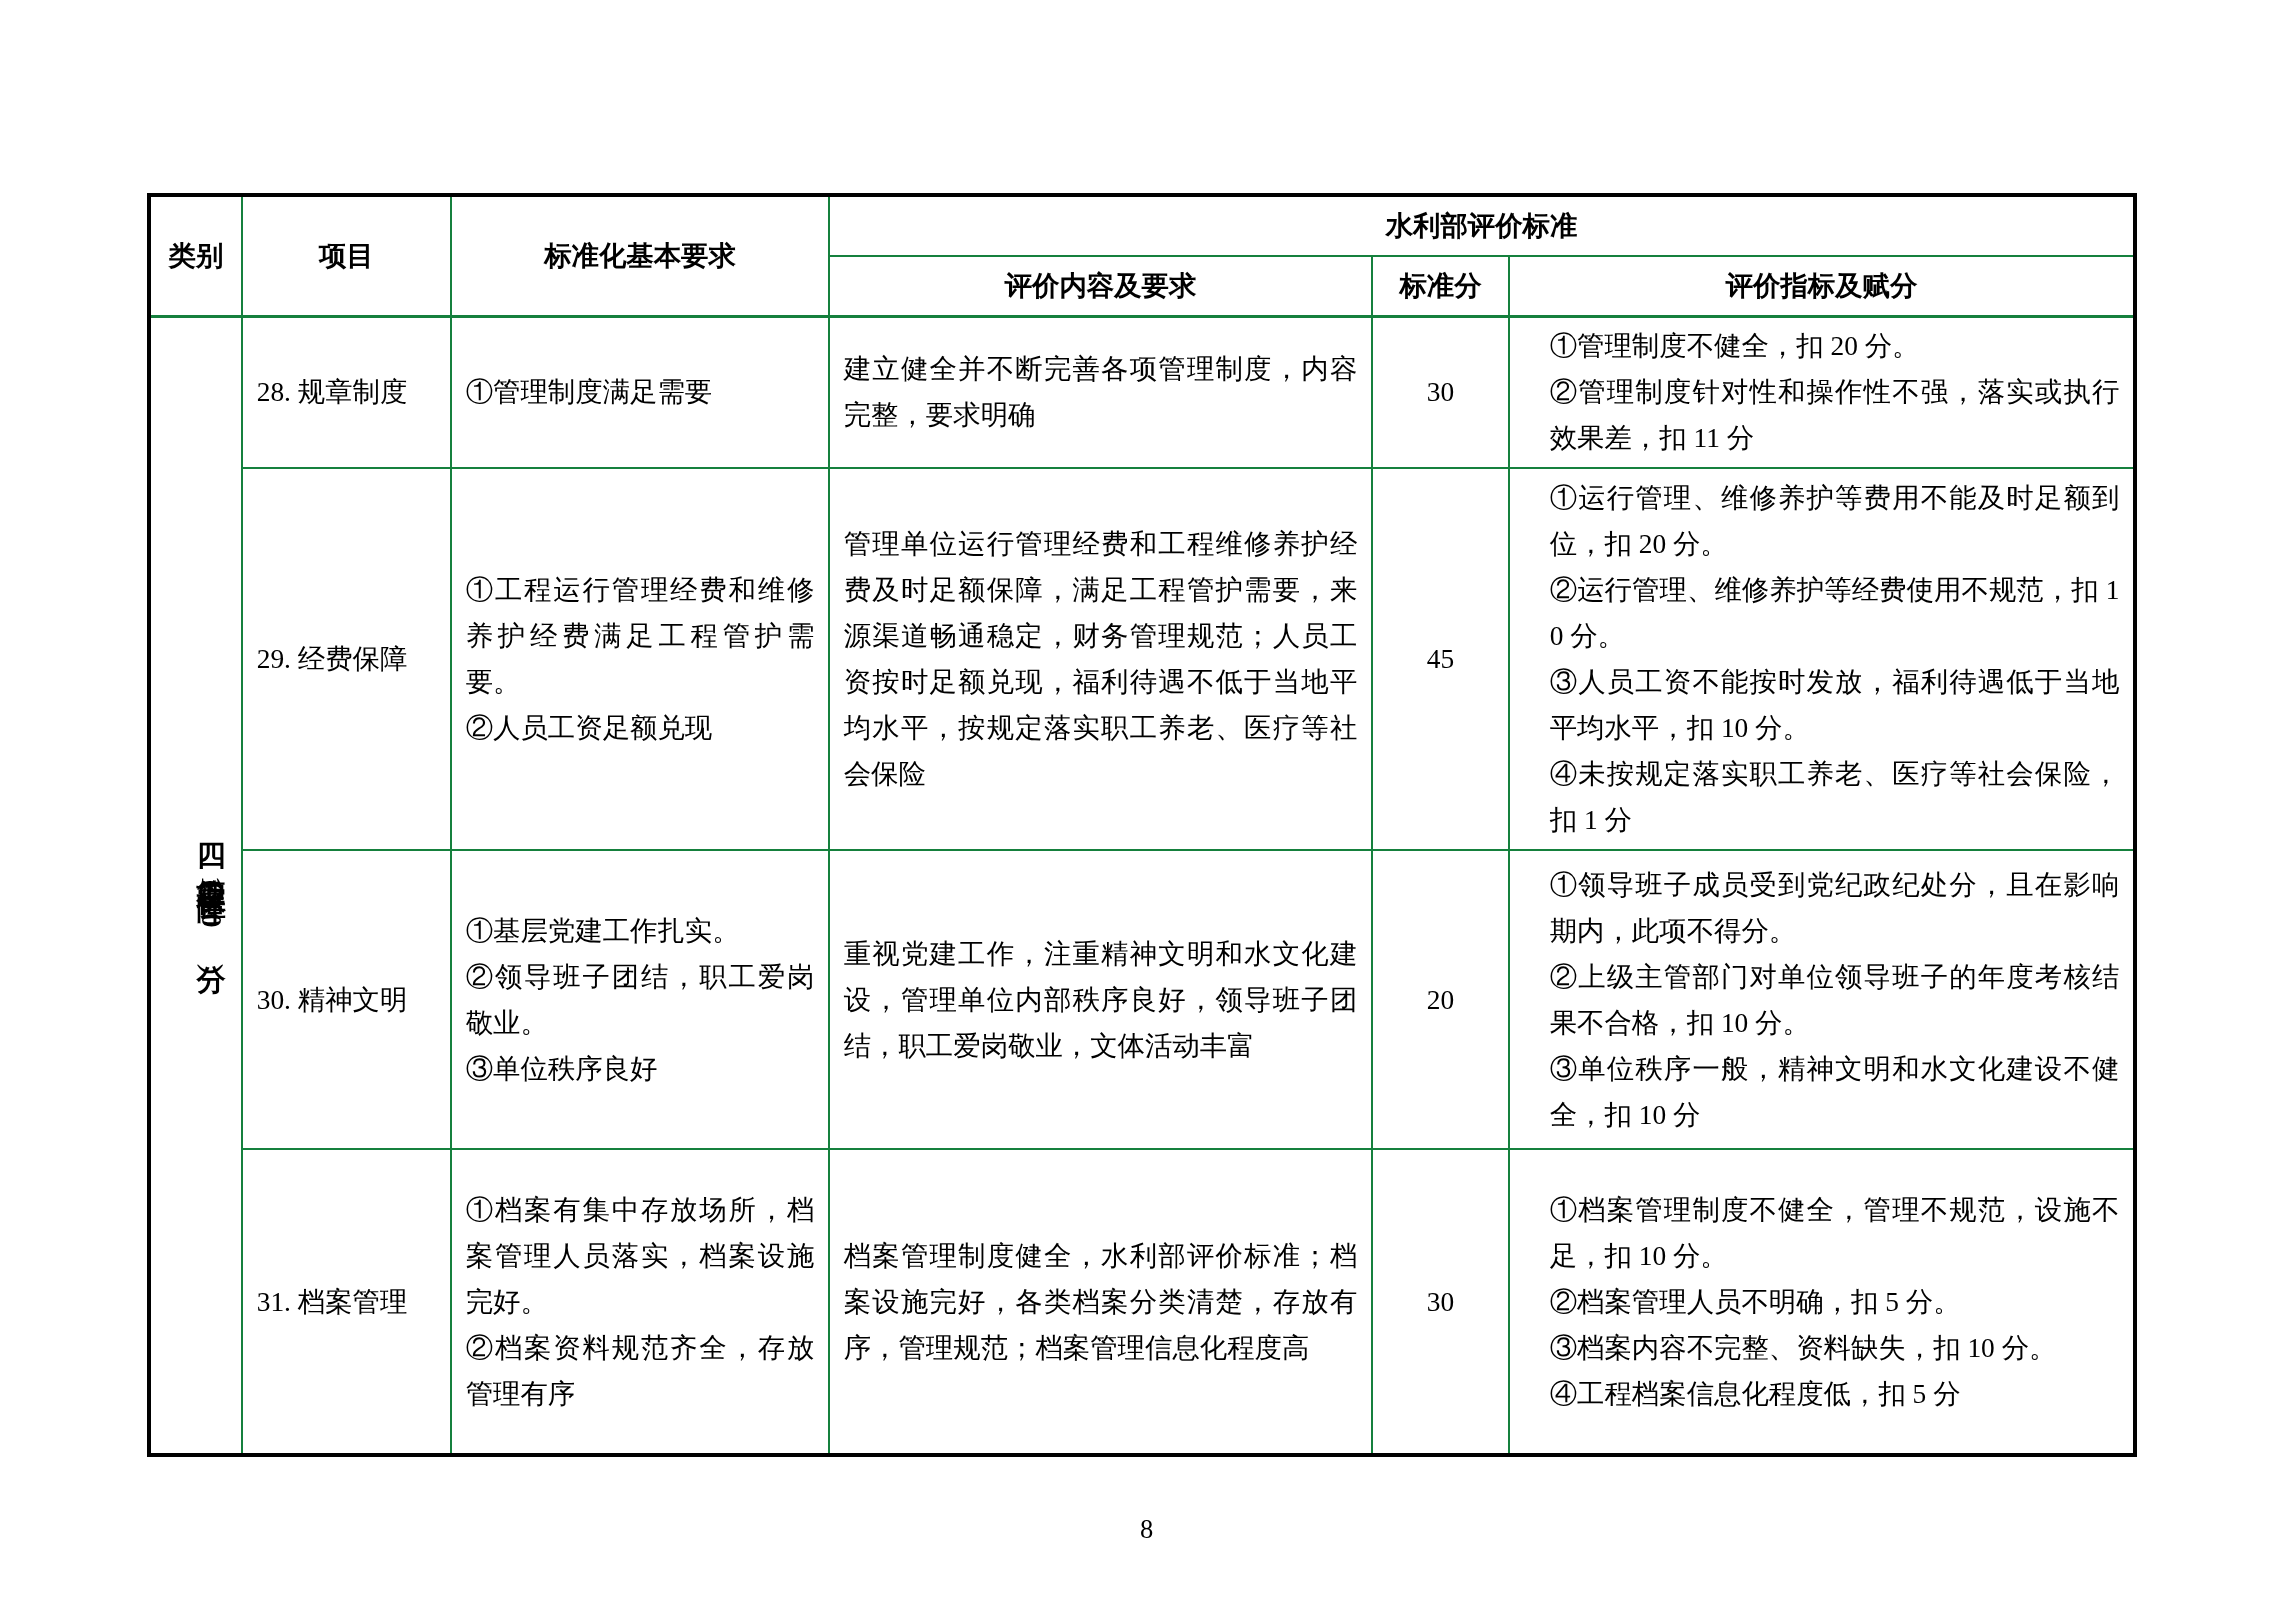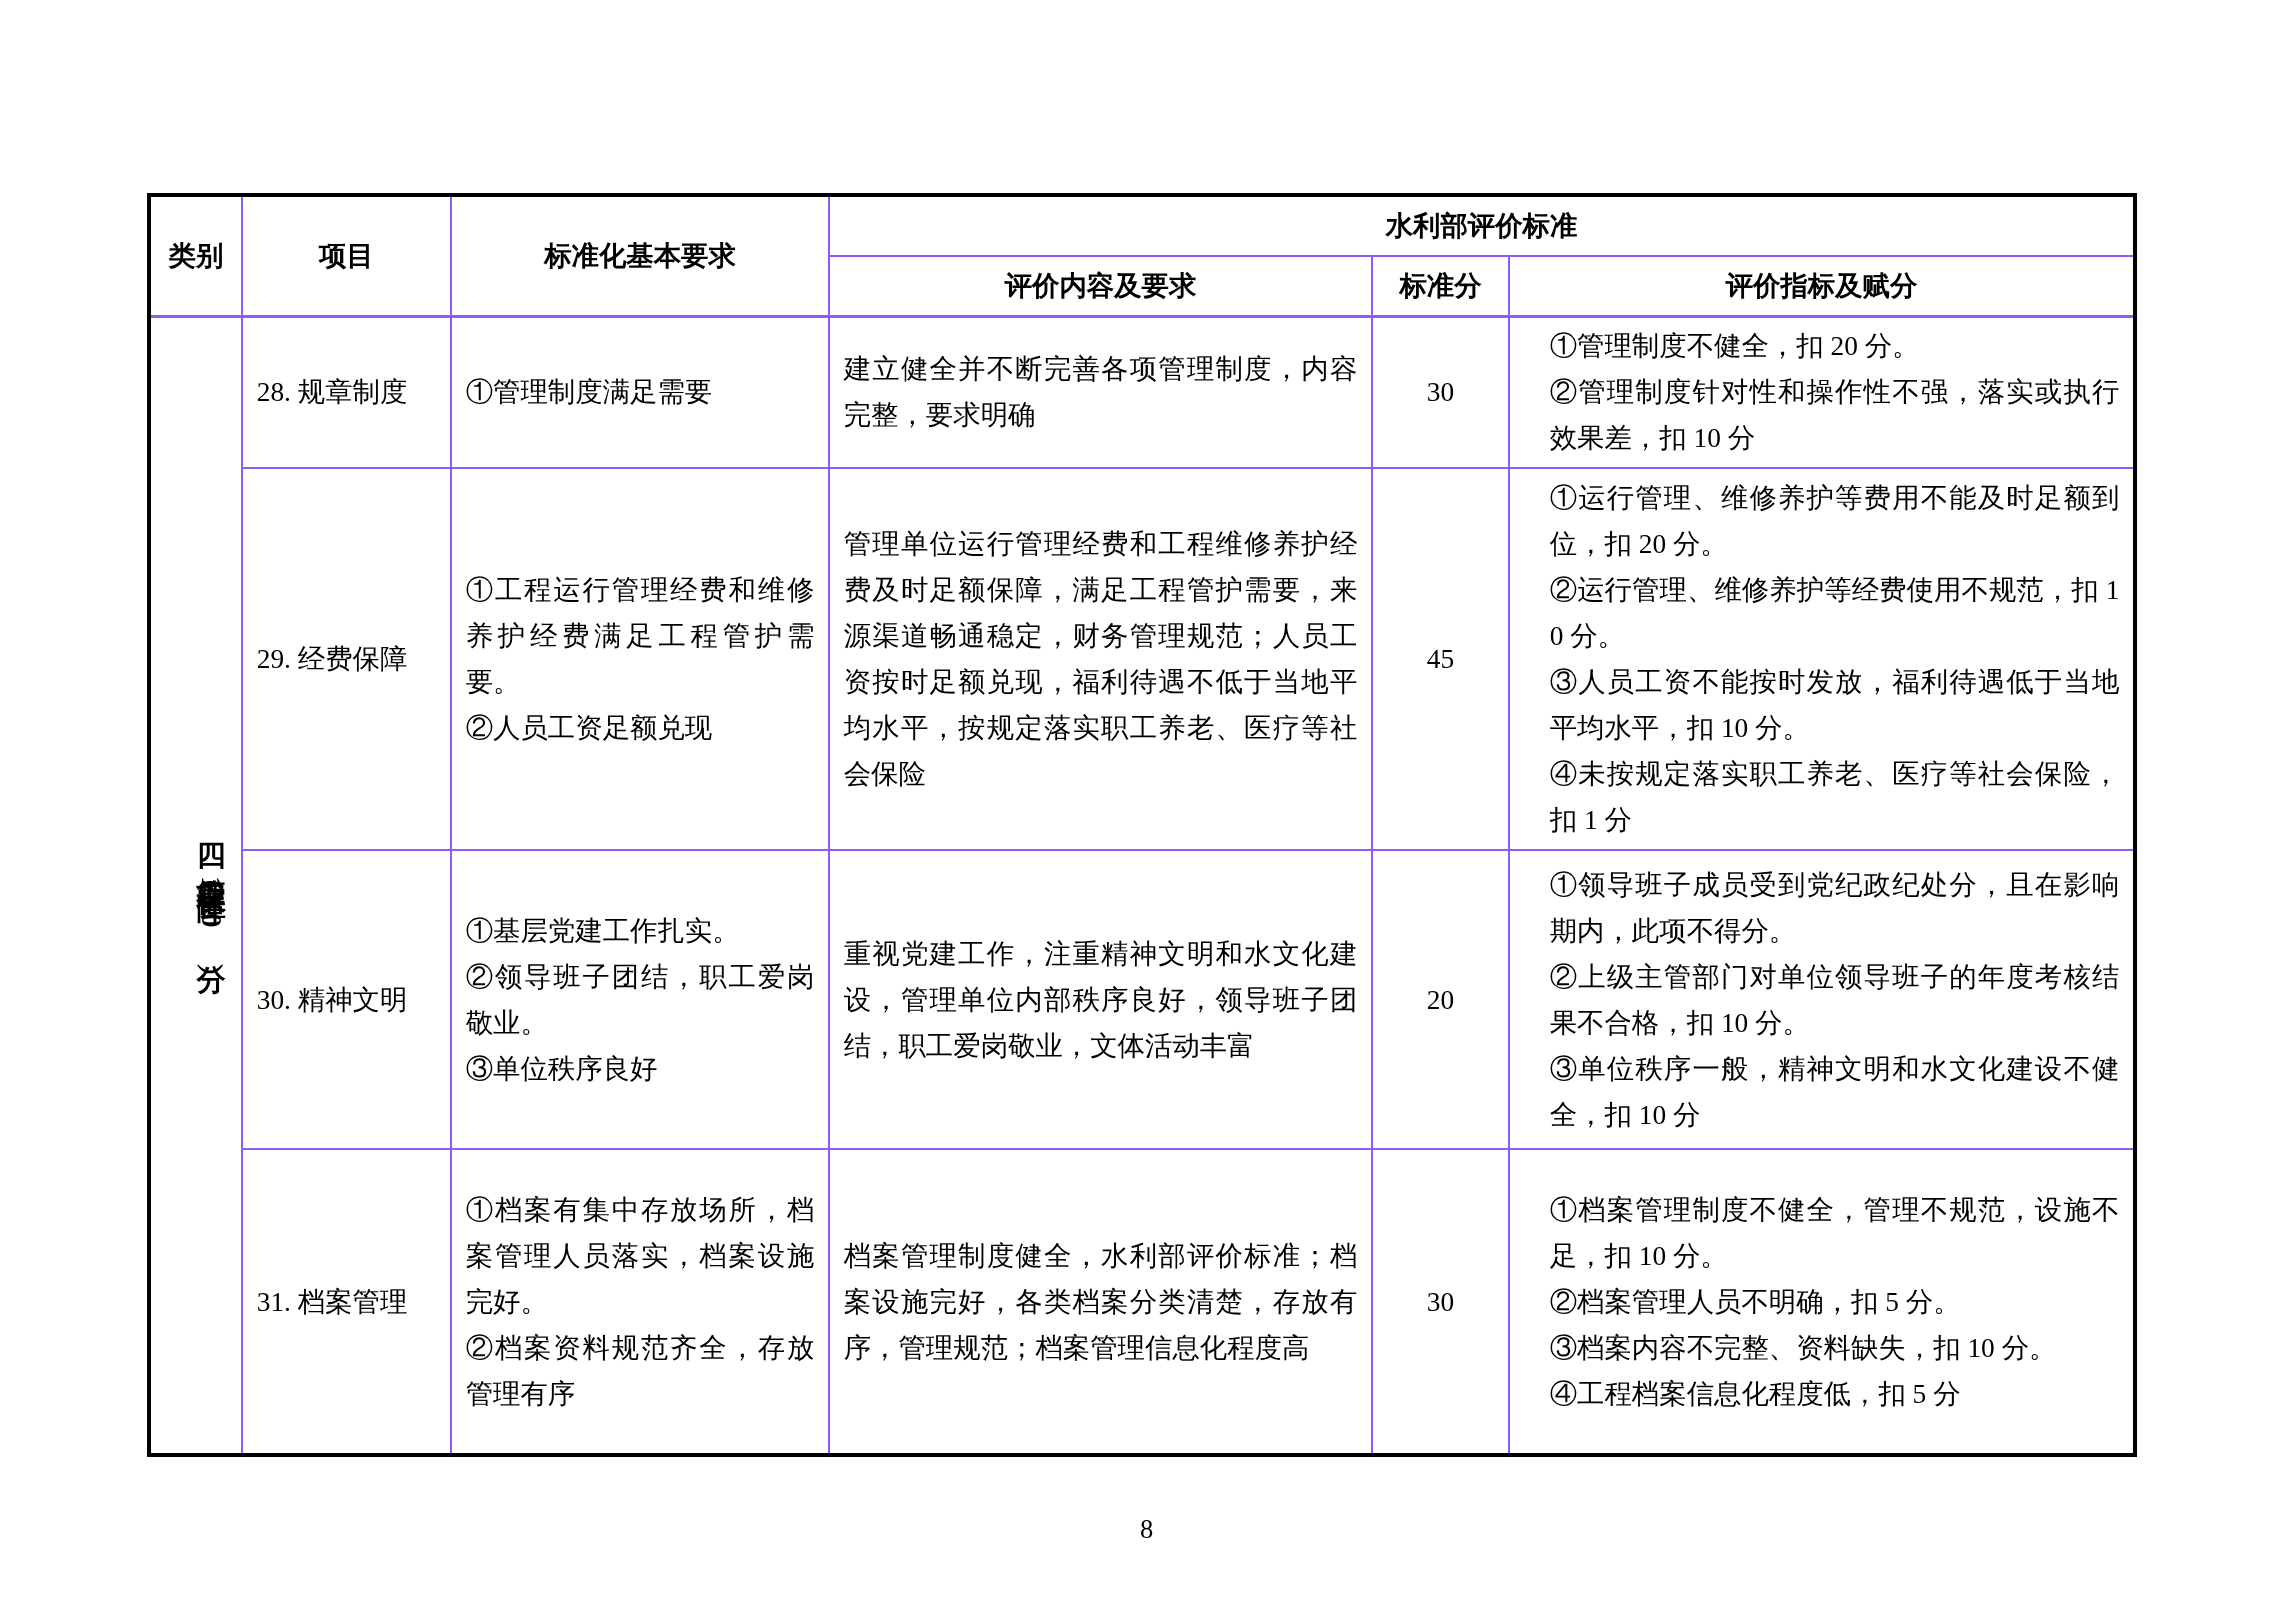--- a/index.html
+++ b/index.html
@@ -11,21 +11,21 @@
     font-family:"Liberation Serif","DejaVu Serif",serif;
   }
   table.eval{
     position:absolute;
     left:147px;top:193px;
     width:1987px;
     border-collapse:collapse;
     table-layout:fixed;
   }
   table.eval th,table.eval td{
-    border:2px solid #8b5cf6;
+    border:2px solid #15803d;
     padding:5.9px 13.7px;
     vertical-align:middle;
     font-size:27.4px;
     line-height:46px;
     word-break:break-all;
   }
   
   table.eval{border:4.9px solid #000;}
   
   thead th{
@@ -107,21 +107,21 @@
           <div class="vert">四　管理保障（180 分）</div>
         </td>
         <td class="proj">28. 规章制度</td>
         <td class="basic">
           <div>①管理制度满足需要</div>
         </td>
         <td class="content">建立健全并不断完善各项管理制度，内容完整，要求明确</td>
         <td class="score">30</td>
         <td class="ind">
           <div>①管理制度不健全，扣 20 分。</div>
-          <div>②管理制度针对性和操作性不强，落实或执行效果差，扣 10 分</div>
+          <div>②管理制度针对性和操作性不强，落实或执行效果差，扣 11 分</div>
         </td>
       </tr>
       <tr class="r29">
         <td class="proj">29. 经费保障</td>
         <td class="basic">
           <div>①工程运行管理经费和维修养护经费满足工程管护需要。</div>
           <div>②人员工资足额兑现</div>
         </td>
         <td class="content">管理单位运行管理经费和工程维修养护经费及时足额保障，满足工程管护需要，来源渠道畅通稳定，财务管理规范；人员工资按时足额兑现，福利待遇不低于当地平均水平，按规定落实职工养老、医疗等社会保险</td>
         <td class="score">45</td>

